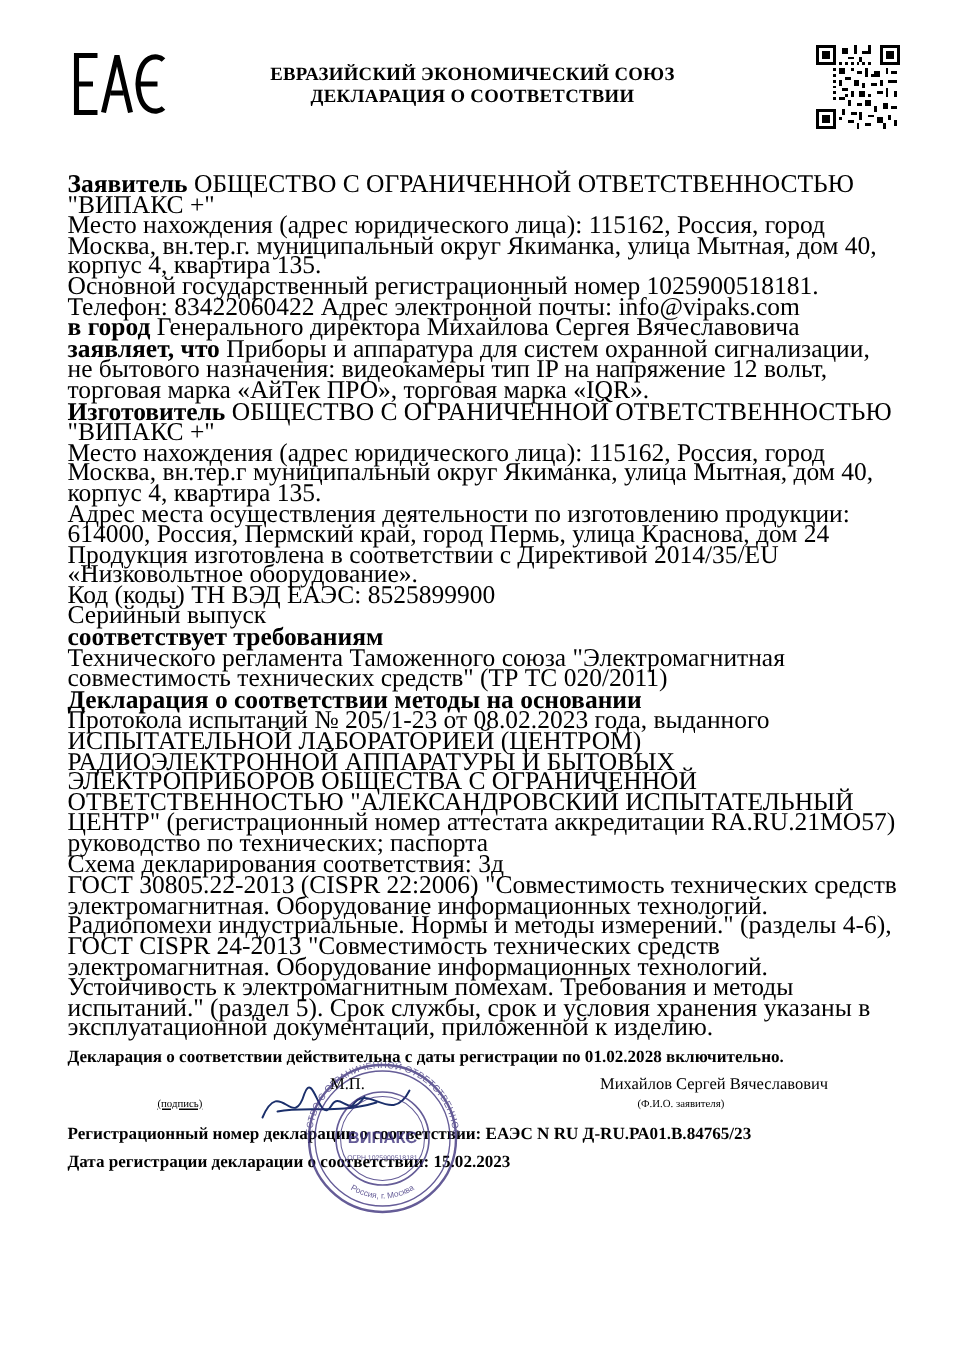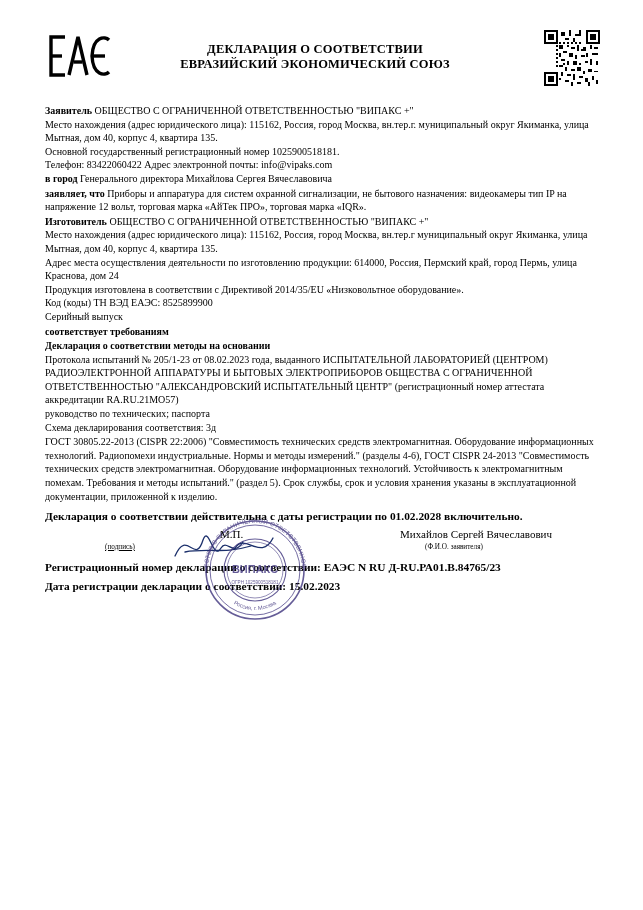--- a/index.html
+++ b/index.html
@@ -51,22 +51,23 @@
     position: absolute;
     right: 43px;
     top: 4px;
     width: 56px;
     height: 56px;
   }
 
   
   .content {
     padding: 0 45px 0 45px;
-    font-size: 10px;
+    font-size: 17px;
     line-height: 13.6px;
+    margin-top: 12px;
   }
   .line { white-space: pre-wrap; }
   .b { font-weight: bold; }
   .sec { margin-top: 1px; }
   .blk { margin-bottom: 0px; }
 
   
   .sig-area {
     position: relative;
     padding: 0 45px;
@@ -139,22 +140,22 @@
         <path d="M20,3 L6,3 L6,41 L20,41"></path>
         <path d="M6,22 L17,22"></path>
         <path d="M24,41 L33,3 L42,41"></path>
         <path d="M28.5,28 L37.5,28"></path>
         <path d="M64,6 C60,2 48,2 47,22 C48,42 60,42 64,38"></path>
         <path d="M47,22 L60,22"></path>
       </g>
     </svg>
 
     <div class="header-title">
+      <div>ЕВРАЗИЙСКИЙ ЭКОНОМИЧЕСКИЙ СОЮЗ</div>
       <div>ДЕКЛАРАЦИЯ О СООТВЕТСТВИИ</div>
-      <div>ЕВРАЗИЙСКИЙ ЭКОНОМИЧЕСКИЙ СОЮЗ</div>
     </div>
 
     <svg class="qr" viewBox="0 0 29 29" shape-rendering="crispEdges">
       <rect width="29" height="29" fill="#fff"></rect>
       <g fill="#000">
 
         <rect x="0" y="0" width="7" height="1"></rect>
           <rect x="0" y="6" width="7" height="1"></rect>
         <rect x="0" y="0" width="1" height="7"></rect>
           <rect x="6" y="0" width="1" height="7"></rect>
@@ -255,20 +256,21 @@
       <div class="line"><span class="b">Изготовитель</span> <span>ОБЩЕСТВО С ОГРАНИЧЕННОЙ ОТВЕТСТВЕННОСТЬЮ "ВИПАКС +"</span></div>
       <div class="line">Место нахождения (адрес юридического лица): 115162, Россия, город Москва, вн.тер.г муниципальный округ Якиманка, улица Мытная, дом 40, корпус 4, квартира 135.</div>
       <div class="line">Адрес места осуществления деятельности по изготовлению продукции: 614000, Россия, Пермский край, город Пермь, улица Краснова, дом 24</div>
       <div class="line">Продукция изготовлена в соответствии с Директивой 2014/35/EU «Низковольтное оборудование».</div>
       <div class="line">Код (коды) ТН ВЭД ЕАЭС: 8525899900</div>
       <div class="line">Серийный выпуск</div>
     </div>
 
     <div class="blk sec">
       <div class="line b">соответствует требованиям</div>
+      <div class="line">Технического регламента Таможенного союза "Электромагнитная совместимость технических средств" (ТР ТС 020/2011)</div>
     </div>
 
     <div class="blk sec">
       <div class="line b">Декларация о соответствии методы на основании</div>
       <div class="line">Протокола испытаний № 205/1-23 от 08.02.2023 года, выданного ИСПЫТАТЕЛЬНОЙ ЛАБОРАТОРИЕЙ (ЦЕНТРОМ) РАДИОЭЛЕКТРОННОЙ АППАРАТУРЫ И БЫТОВЫХ ЭЛЕКТРОПРИБОРОВ ОБЩЕСТВА С ОГРАНИЧЕННОЙ ОТВЕТСТВЕННОСТЬЮ "АЛЕКСАНДРОВСКИЙ ИСПЫТАТЕЛЬНЫЙ ЦЕНТР" (регистрационный номер аттестата аккредитации RA.RU.21МО57)</div>
       <div class="line">руководство по технических; паспорта</div>
       <div class="line">Схема декларирования соответствия: 3д</div>
     </div>
 
     <div class="blk sec">

